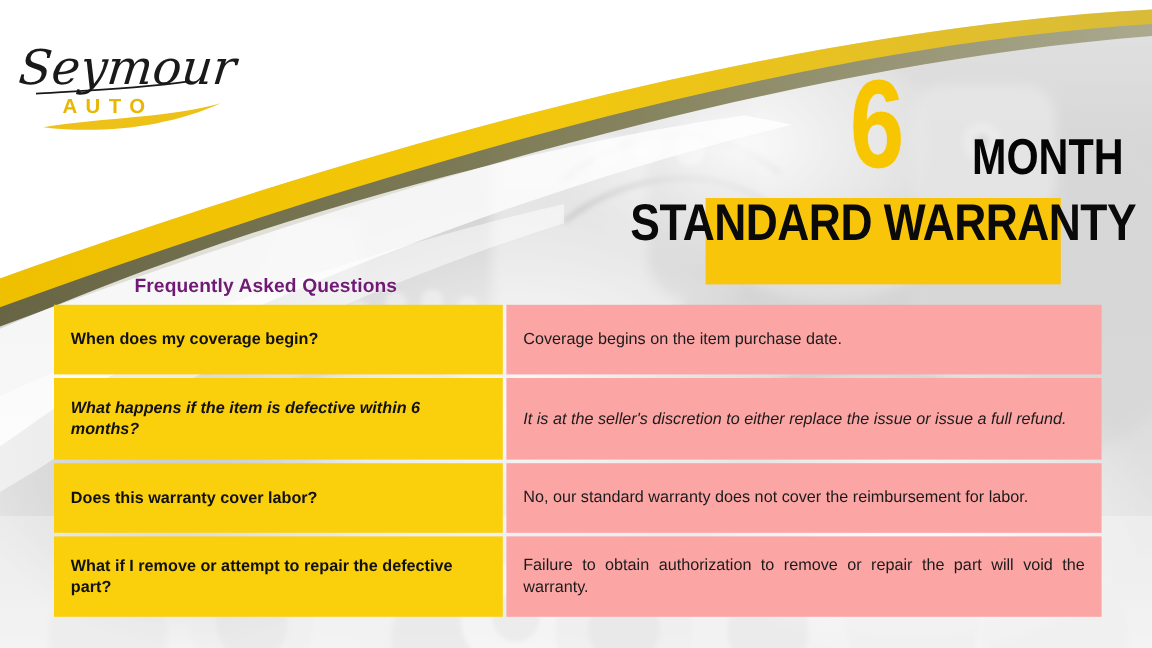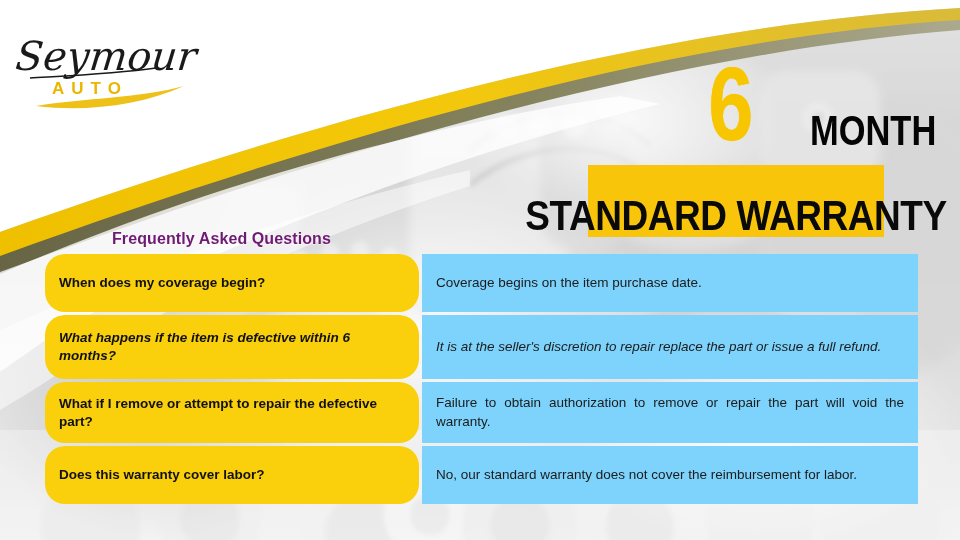--- a/index.html
+++ b/index.html
@@ -76,21 +76,21 @@
     transform: scaleX(0.82);
     transform-origin: left top;
     white-space: nowrap;
   }
   .badge-bar {
     position: absolute;
     left: 0; top: 107px;
     width: 296px; height: 72px;
     background: #f9c50b;
     display: flex;
-    align-items: flex-end;
+    align-items: flex-start;
     justify-content: center;
   }
   .badge-bar-text {
     font-family: "Liberation Sans Narrow", "Liberation Sans", sans-serif;
     font-weight: bold;
     font-size: 43px;
     line-height: 43px;
     color: #0a0a0a;
     letter-spacing: -0.5px;
     transform: scaleX(0.86);
@@ -121,32 +121,31 @@
   }
   .faq-row {
     display: flex;
     gap: 3px;
     min-height: 58px;
   }
   .faq-q {
     width: 374px;
     flex: 0 0 374px;
     background: #facf0c;
-    padding: 6px 14px;
+    padding: 16px 14px;
     display: flex;
     align-items: center;
     font-size: 13.5px;
     font-weight: bold;
     line-height: 1.32;
     color: #111111;
-    border-radius: 20px;
   }
   .faq-a {
     flex: 1 1 auto;
-    background: #7dd3fc;
+    background: #fca5a5;
     padding: 10px 14px 10px 14px;
     display: flex;
     align-items: center;
     font-size: 13.5px;
     line-height: 1.36;
     color: #1b1b1b;
     text-align: justify;
     text-justify: inter-word;
   }
   .faq-a span { display: block; width: 100%; }
@@ -317,33 +316,33 @@
     <div class="faq-row row-1">
       <div class="faq-q">When does my coverage begin?</div>
       <div class="faq-a">
         <span>Coverage begins on the item purchase date.</span>
       </div>
     </div>
 
     <div class="faq-row row-2">
       <div class="faq-q">What happens if the item is defective within 6 months?</div>
       <div class="faq-a">
-        <span>It is at the seller's discretion to repair replace the part or issue a full refund.</span>
+        <span>It is at the seller's discretion to either replace the issue or issue a full refund.</span>
+      </div>
+    </div>
+
+    <div class="faq-row row-3">
+      <div class="faq-q">Does this warranty cover labor?</div>
+      <div class="faq-a">
+        <span>No, our standard warranty does not cover the reimbursement for labor.</span>
       </div>
     </div>
 
     <div class="faq-row row-4">
       <div class="faq-q">What if I remove or attempt to repair the defective part?</div>
       <div class="faq-a">
         <span>Failure to obtain authorization to remove or repair the part will void the warranty.</span>
       </div>
     </div>
 
-    <div class="faq-row row-3">
-      <div class="faq-q">Does this warranty cover labor?</div>
-      <div class="faq-a">
-        <span>No, our standard warranty does not cover the reimbursement for labor.</span>
-      </div>
-    </div>
-
   </div>
 
 </div>
 
 </body></html>

